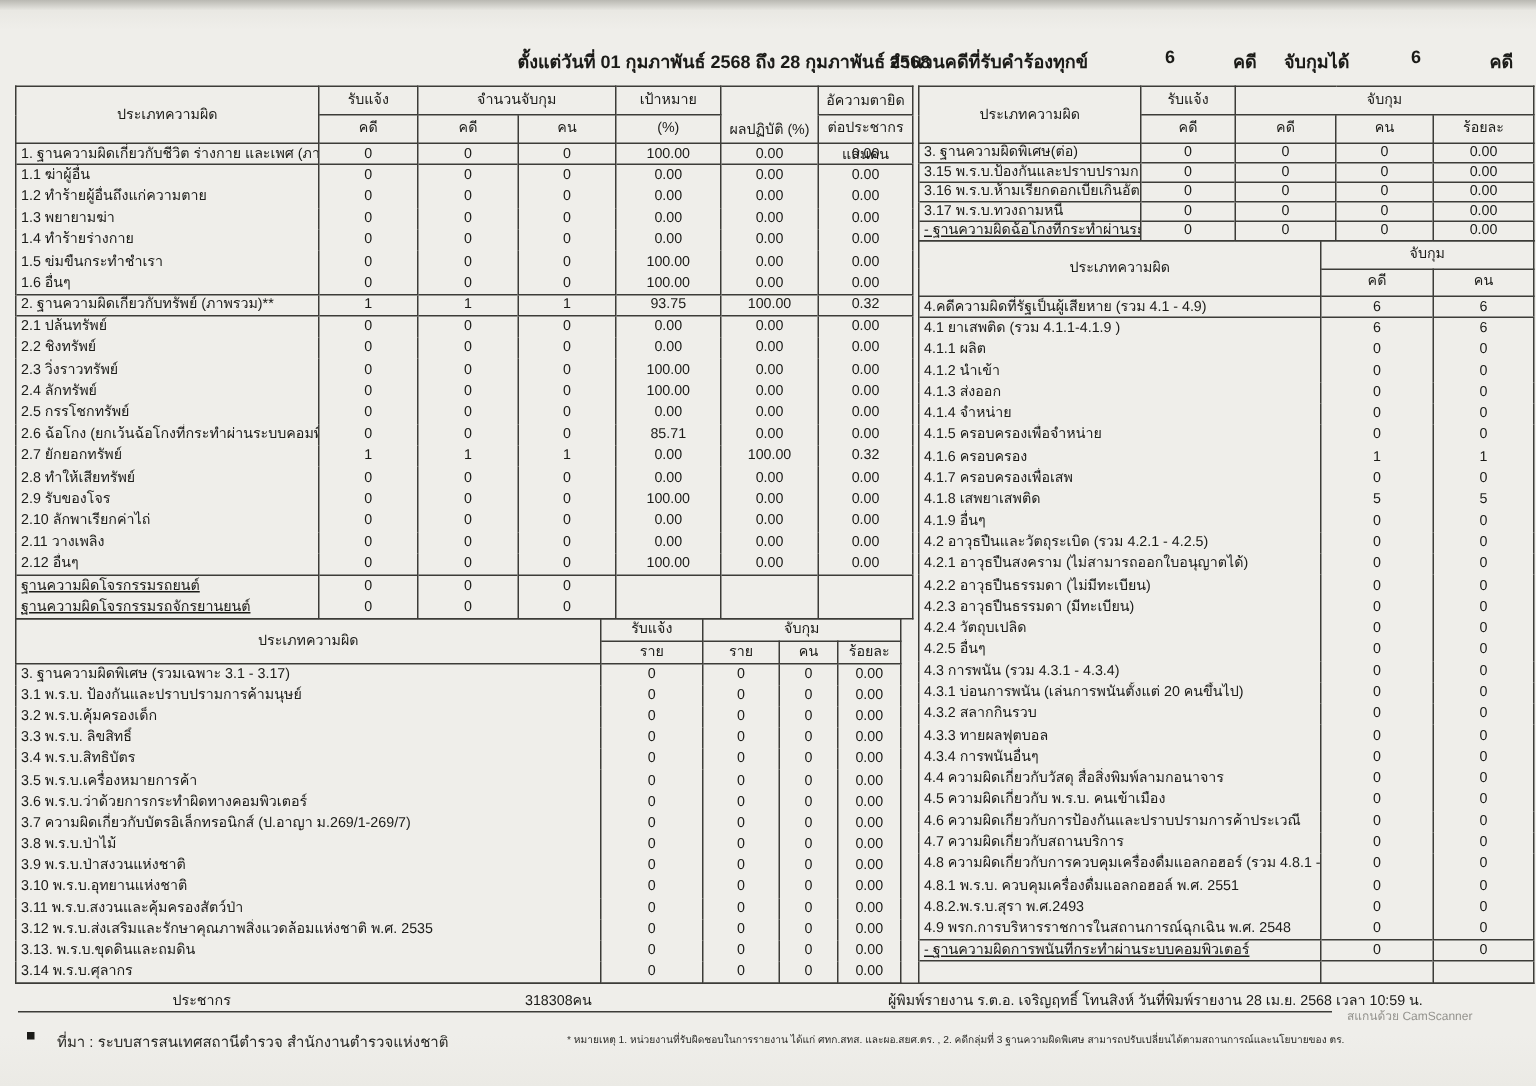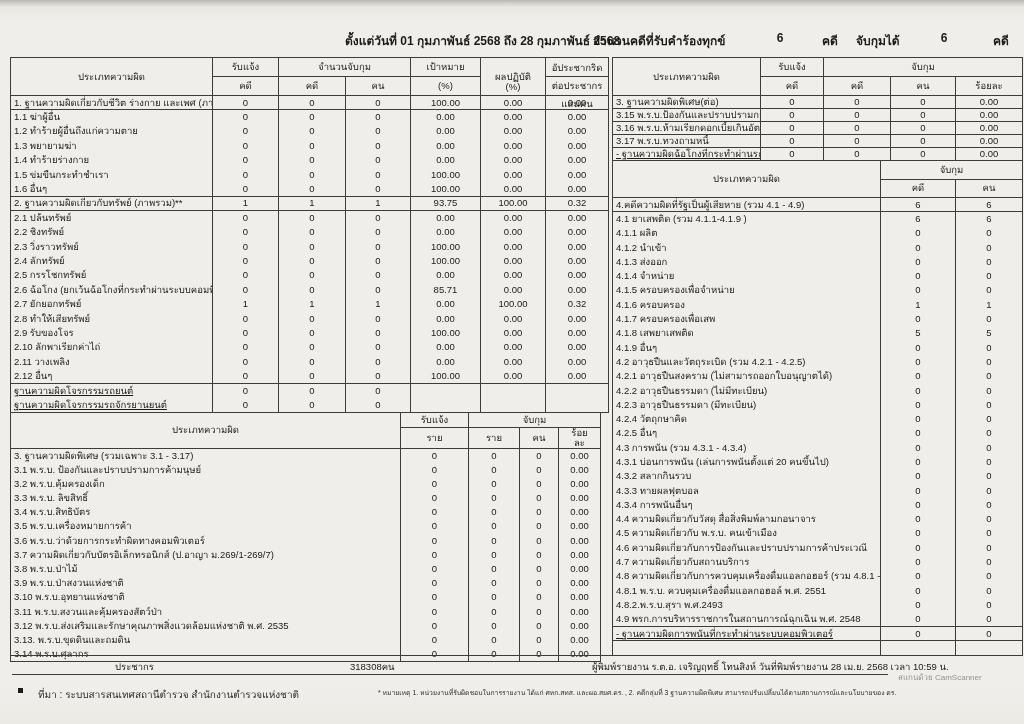--- a/index.html
+++ b/index.html
@@ -20,21 +20,21 @@
   .c-label { left:593px; } .c-val1 { left:768px; width:24px; text-align:center; }
   .c-unit1 { left:822px; } .c-label2 { left:856px; }
   .c-val2 { left:932px; width:24px; text-align:center; } .c-unit2 { left:993px; }
 
   table { position:absolute; border-collapse:collapse; table-layout:fixed;
           font-size:9.5px; line-height:1.05; }
   table, th, td { border-color:#3d3c38; }
   th { font-weight:normal; }
   
   .tbl { border:1.5px solid #3d3c38; }
-  .tbl th { border:1px solid #3d3c38; text-align:center; vertical-align:middle; padding:0 12px; }
+  .tbl th { border:1px solid #3d3c38; text-align:center; vertical-align:middle; padding:0 2px; }
   .tbl td.lbl { text-align:left; padding:0 3px; border-left:1px solid #3d3c38;
                 white-space:nowrap; overflow:hidden; }
   .tbl td.val { text-align:center; border-left:1px solid #3d3c38; }
   .line-above td { border-top:1px solid #3d3c38; }
   .u { text-decoration:underline; }
 
   #tbl-main { left:10px; top:57px; width:598px; }
   #tbl-main thead tr { height:19px; }
   #tbl-main tbody tr { height:14.4px; }
   #tbl-special-cont { left:612px; top:57px; width:410px; }
@@ -91,21 +91,21 @@
         <col style="width:63px">
     </colgroup>
     <thead>
       <tr>
         <th rowspan="2">ประเภทความผิด</th>
         <th>รับแจ้ง</th>
         <th colspan="2">จำนวนจับกุม</th>
         <th>เป้าหมาย</th>
         <th rowspan="2" class="vbottom">ผลปฏิบัติ (%)</th>
         <th rowspan="2" class="no-pad two-line">
-          <div class="l1">อัประชากริด</div>
+          <div class="l1">อัความตายิด</div>
           <div class="l2">ต่อประชากรแสนคน</div>
         </th>
       </tr>
       <tr>
         <th>คดี</th>
         <th>คดี</th>
         <th>คน</th>
         <th>(%)</th>
       </tr>
     </thead>
@@ -587,21 +587,21 @@
           <td class="lbl">4.2.2 อาวุธปืนธรรมดา (ไม่มีทะเบียน)</td>
           <td class="val">0</td>
           <td class="val">0</td>
         </tr>
         <tr>
           <td class="lbl">4.2.3 อาวุธปืนธรรมดา (มีทะเบียน)</td>
           <td class="val">0</td>
           <td class="val">0</td>
         </tr>
         <tr>
-          <td class="lbl">4.2.4 วัตถุกษาคิด</td>
+          <td class="lbl">4.2.4 วัตถุบเปลิด</td>
           <td class="val">0</td>
           <td class="val">0</td>
         </tr>
         <tr>
           <td class="lbl">4.2.5 อื่นๆ</td>
           <td class="val">0</td>
           <td class="val">0</td>
         </tr>
         <tr>
           <td class="lbl">4.3 การพนัน (รวม 4.3.1 - 4.3.4)</td>

